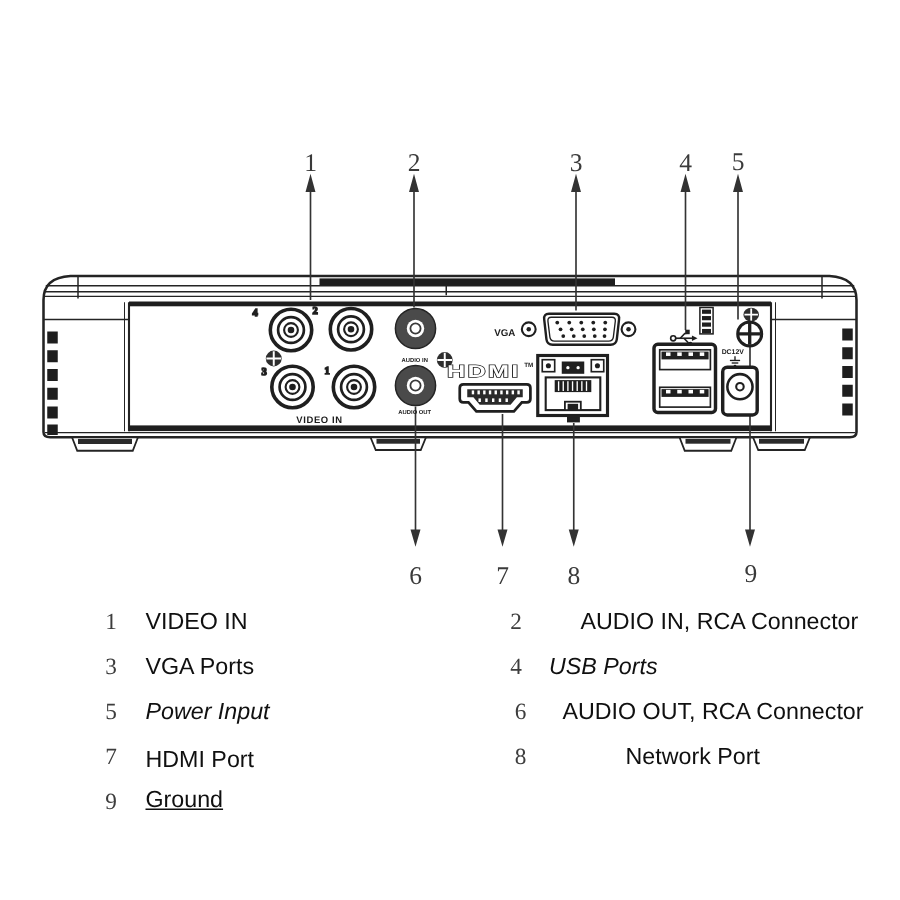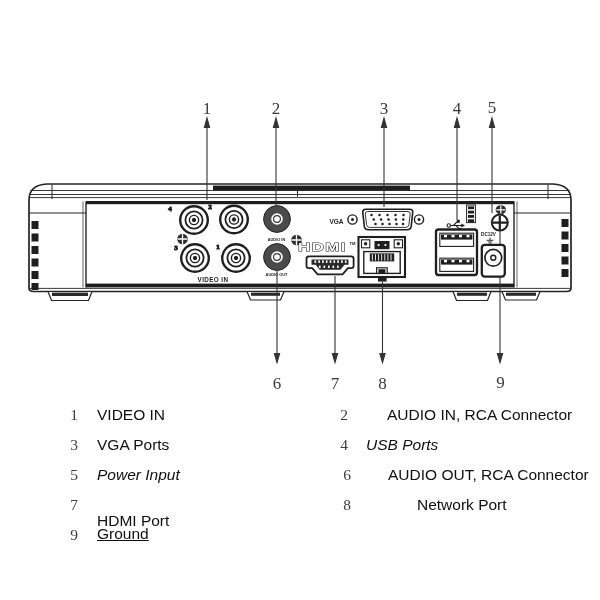--- a/index.html
+++ b/index.html
@@ -306,37 +306,37 @@
   <div>
     <div class="lg-num" style="left:64px;top:38px;">3</div>
     <div class="lg-label" style="left:97px;top:38px;">VGA Ports</div>
   </div>
   <div>
     <div class="lg-num" style="left:64px;top:68px;">5</div>
     <div class="lg-label" style="left:97px;top:68px;font-style:italic;">Power Input</div>
   </div>
   <div>
     <div class="lg-num" style="left:64px;top:98px;">7</div>
-    <div class="lg-label" style="left:97px;top:114px;">HDMI Port</div>
+    <div class="lg-label" style="left:97px;top:100px;">HDMI Port</div>
   </div>
   <div>
     <div class="lg-num" style="left:64px;top:128px;">9</div>
     <div class="lg-label" style="left:97px;top:127px;text-decoration:underline;">Ground</div>
   </div>
 
   <div>
     <div class="lg-num" style="left:334px;top:8px;">2</div>
     <div class="lg-label" style="left:387px;top:8px;">AUDIO IN, RCA Connector</div>
   </div>
   <div>
     <div class="lg-num" style="left:334px;top:38px;">4</div>
     <div class="lg-label" style="left:366px;top:38px;font-style:italic;">USB Ports</div>
   </div>
   <div>
     <div class="lg-num" style="left:337px;top:68px;">6</div>
-    <div class="lg-label" style="left:388px;top:68px;">AUDIO OUT, RCA Connector</div>
+    <div class="lg-label" style="left:375px;top:68px;">AUDIO OUT, RCA Connector</div>
   </div>
   <div>
     <div class="lg-num" style="left:337px;top:98px;">8</div>
     <div class="lg-label" style="left:369px;top:98px;margin-left:48px;">Network Port</div>
   </div>
 </div>
 </div>
 
 </body></html>

